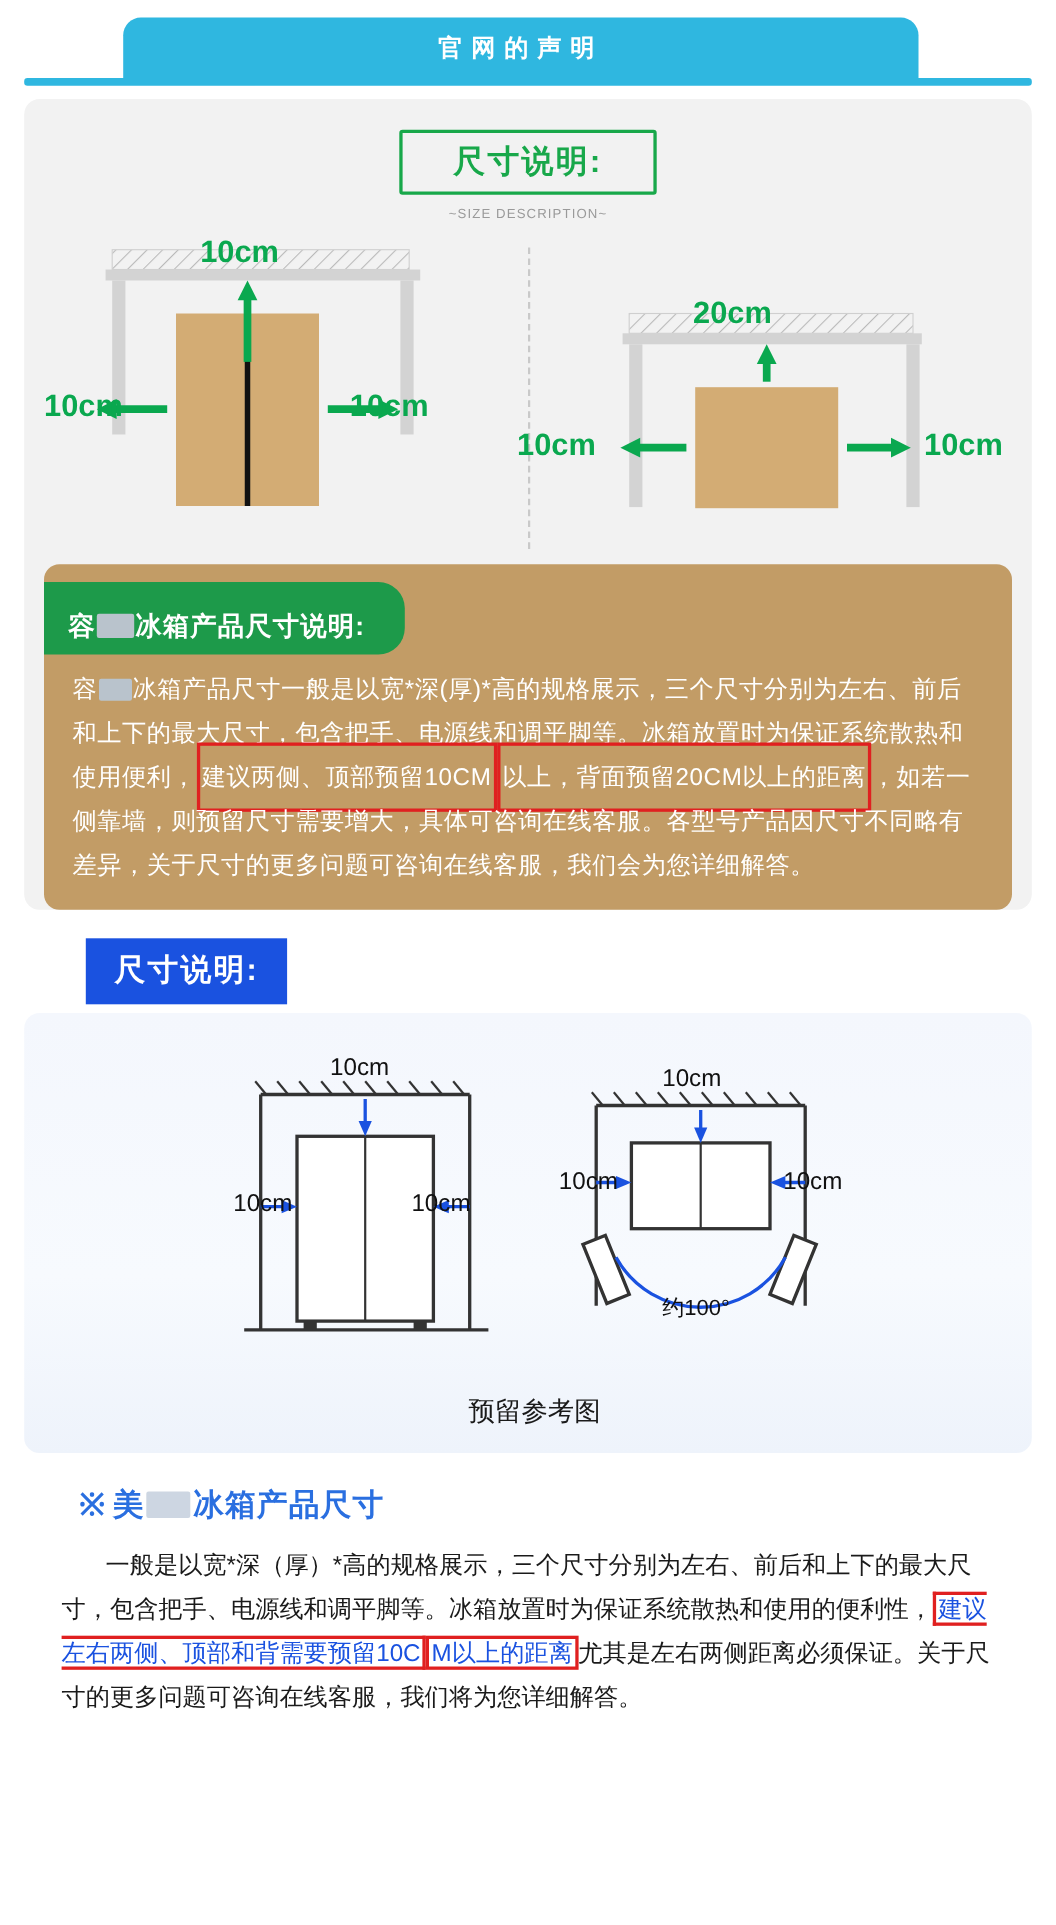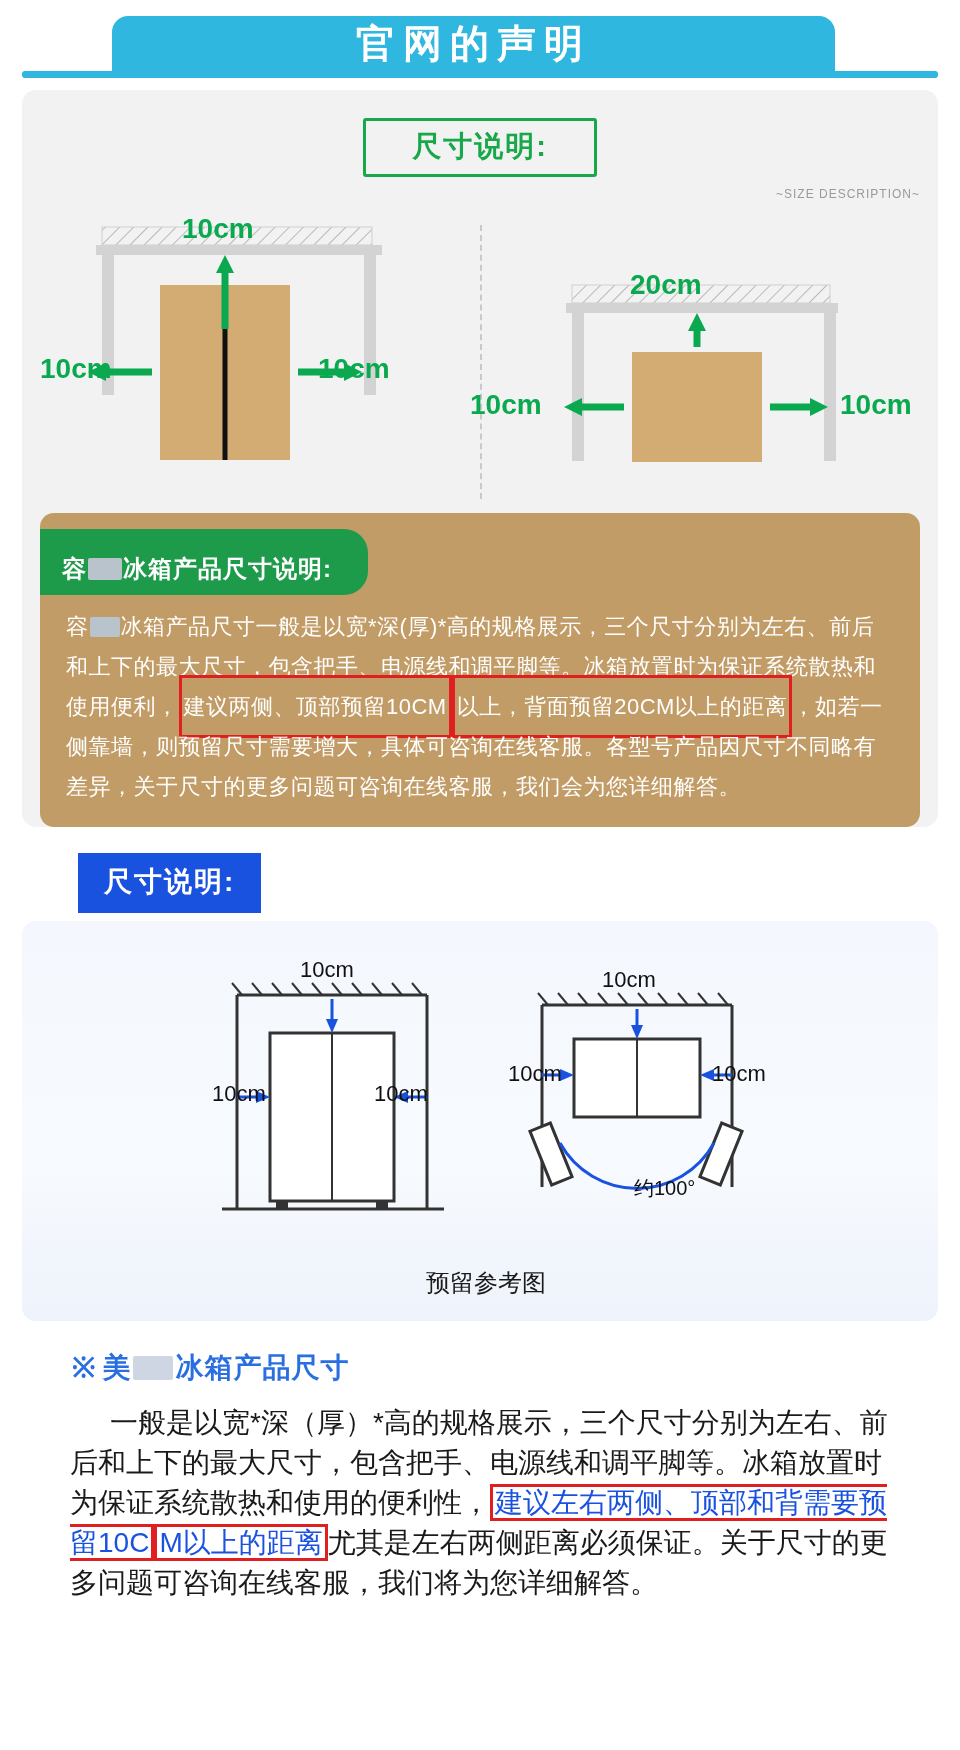--- a/index.html
+++ b/index.html
@@ -30,21 +30,21 @@
   }
   .header-banner {
     position: absolute;
     left: 90px;
     right: 103px;
     top: 6px;
     height: 56px;
     background: #2fb7e0;
     border-radius: 16px 16px 0 0;
     color: #ffffff;
-    font-size: 39px;
+    font-size: 22px;
     letter-spacing: 8px;
     font-weight: bold;
     display: flex;
     align-items: center;
     justify-content: center;
   }
   .header-rule {
     position: absolute;
     left: 0;
     right: 0;
@@ -69,21 +69,21 @@
     text-align: center;
     padding: 6px 0 7px 0;
   }
   .size-title-box .cn {
     color: #18a84a;
     font-size: 29px;
     font-weight: bold;
     letter-spacing: 2px;
   }
   .size-sub {
-    text-align: right;
+    text-align: center;
     color: #9a9a9a;
     font-size: 12px;
     letter-spacing: 1px;
     margin-top: 10px;
     margin-bottom: 6px;
   }
   .diagram-row {
     position: relative;
     height: 300px;
   }
@@ -184,22 +184,22 @@
   .redact-blue {
     display: inline-block;
     width: 40px;
     height: 24px;
     background: #cdd6e2;
     border-radius: 2px;
     vertical-align: -3px;
     margin: 0 2px;
   }
   .body-text {
-    margin: 16px 34px 0 48px;
-    font-size: 28px;
+    margin: 16px 34px 0 34px;
+    font-size: 22px;
     line-height: 40px;
     color: #1a1a1a;
     text-indent: 0;
   }
   .body-text .indent { display:inline-block; width: 40px; }
   .hl-blue {
     color: #1a52e0;
     border: 3px solid #e02020;
     padding: 0 2px;
   }
@@ -356,21 +356,21 @@
       <line x1="155" y1="62" x2="155" y2="84" stroke="#1a52e0" stroke-width="3"></line>
       <polygon points="155,92 149,78 161,78" fill="#1a52e0"></polygon>
       <line x1="60" y1="128" x2="84" y2="128" stroke="#1a52e0" stroke-width="3"></line>
       <polygon points="92,128 78,122 78,134" fill="#1a52e0"></polygon>
       <line x1="250" y1="128" x2="226" y2="128" stroke="#1a52e0" stroke-width="3"></line>
       <polygon points="218,128 232,122 232,134" fill="#1a52e0"></polygon>
     </svg>
     <div style="position:absolute;left:580px;top:46px;font-size:22px;color:#111;">10cm</div>
     <div style="position:absolute;left:486px;top:140px;font-size:22px;color:#111;">10cm</div>
     <div style="position:absolute;left:690px;top:140px;font-size:22px;color:#111;">10cm</div>
-    <div style="position:absolute;left:612px;top:254px;font-size:20px;color:#111;">约100°</div>
+    <div style="position:absolute;left:580px;top:254px;font-size:20px;color:#111;">约100°</div>
 
     <div class="caption-row">
       <div class="caption">预留参考图</div>
     </div>
   </div>
 
   
   <div class="mid-title">
     <span class="star">※</span><span>美</span><span class="redact-blue"></span><span>冰箱产品尺寸</span>
   </div>

